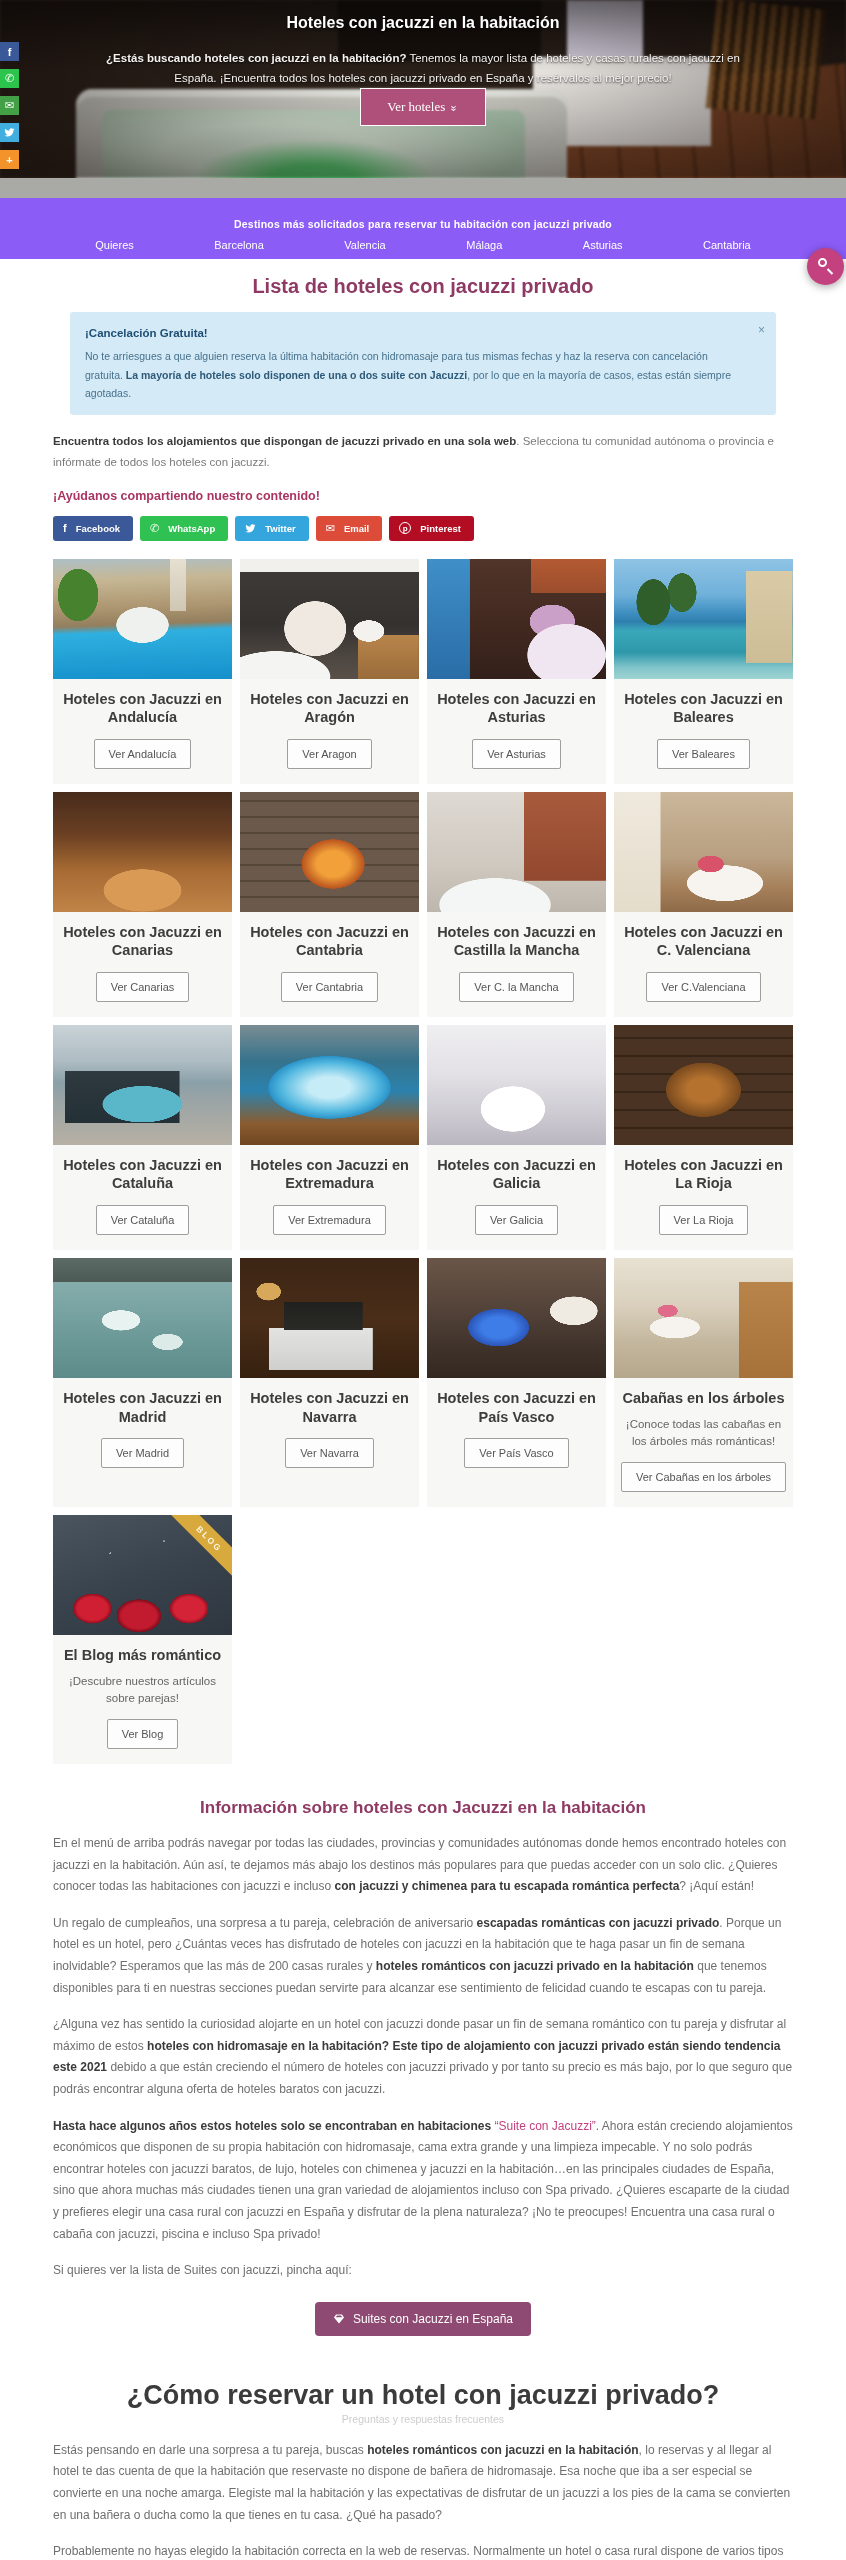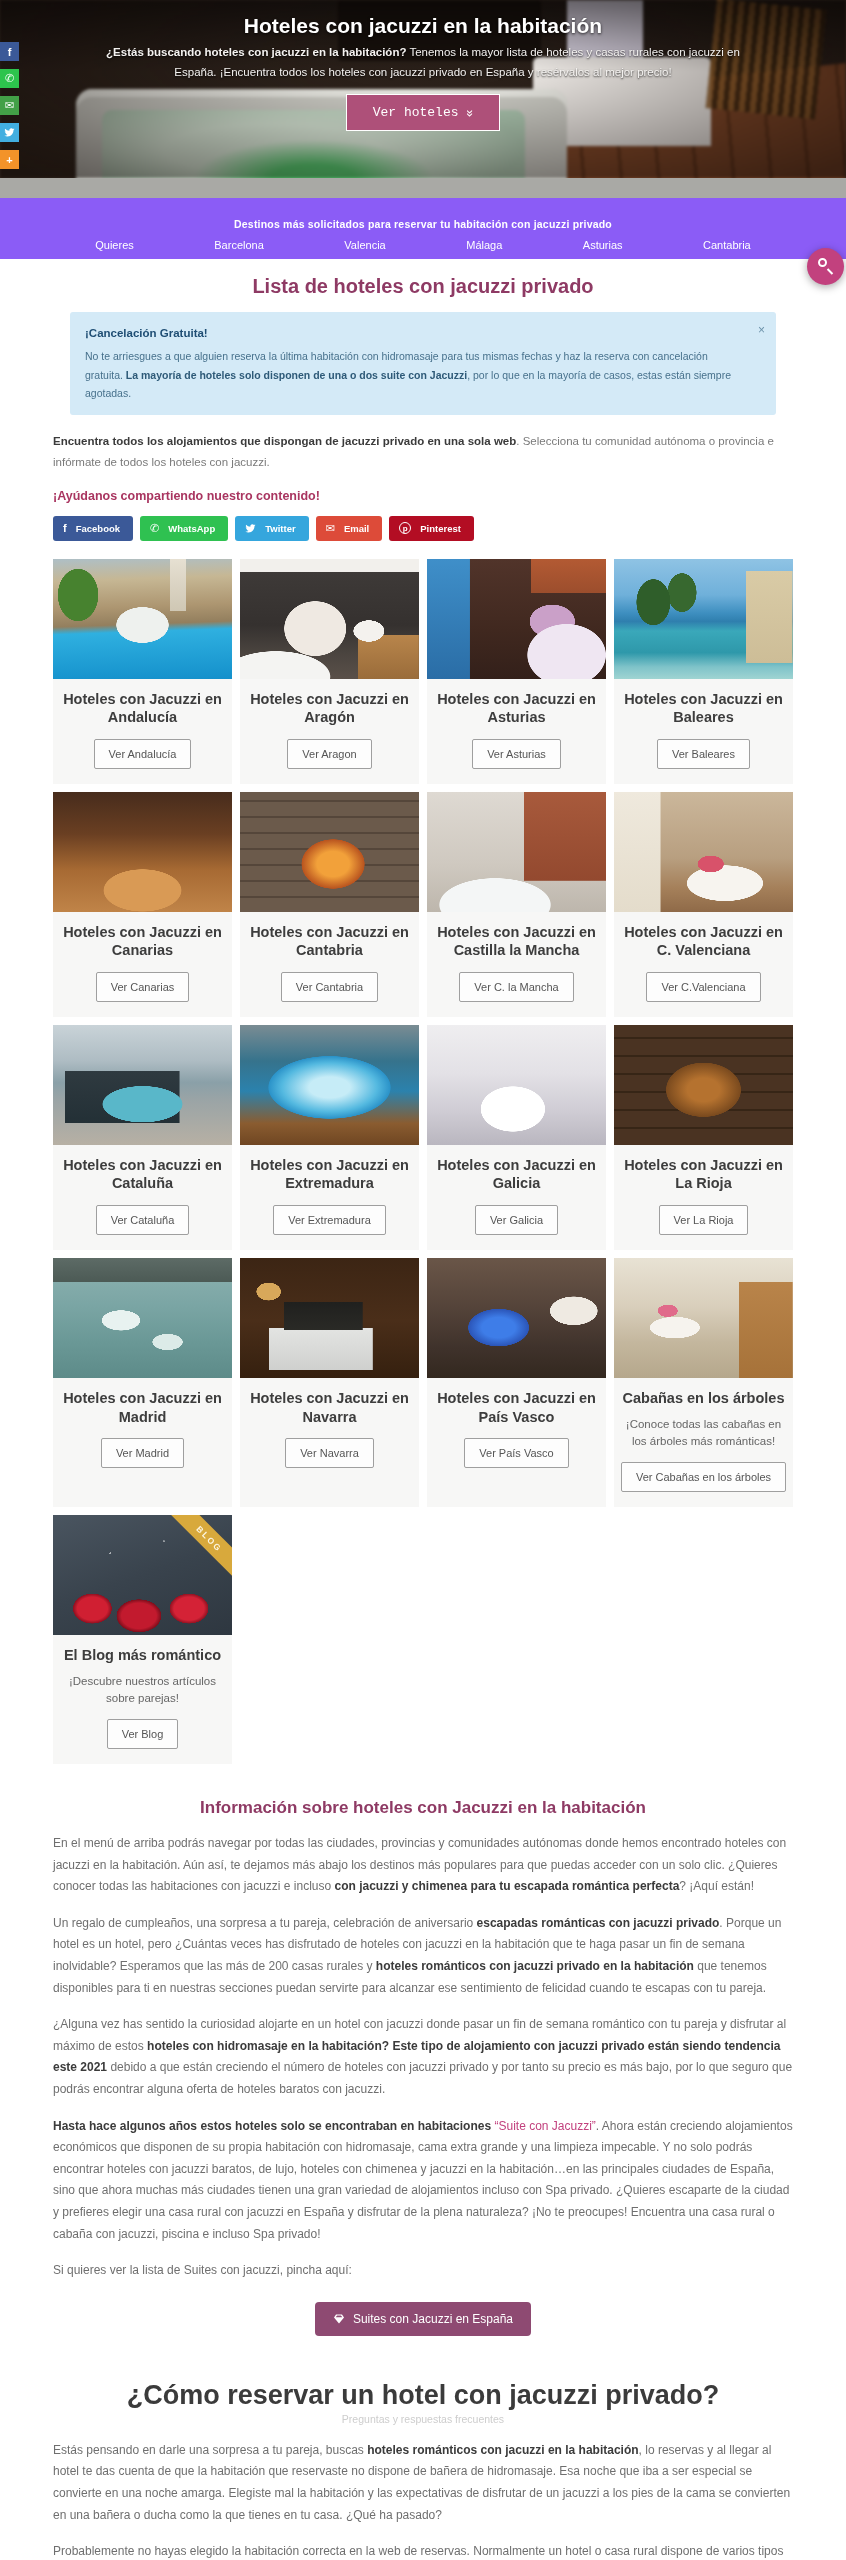--- a/index.html
+++ b/index.html
@@ -33,27 +33,27 @@
   .hero-tub { position:absolute; left:9%; top:50%; width:58%; height:66%;
     background:#c9c9c2; border-radius:16px 16px 0 0; box-shadow:inset 0 8px 0 #e4e4de; }
   .hero-water { position:absolute; left:12%; top:62%; width:50%; height:55%;
     background:radial-gradient(ellipse at 50% 70%,#54c86e 0 14%,transparent 40%),
                radial-gradient(ellipse at 40% 40%,#d7e6d6 0 30%,#a9c3ad 70%);
     border-radius:10px; }
   .hero-shade { position:absolute; inset:0;
     background:radial-gradient(ellipse at 50% 30%,transparent 20%,rgba(12,6,4,.58) 95%),
                linear-gradient(180deg,rgba(0,0,0,.45),transparent 40%); }
   .hero-content { position:relative; z-index:3; text-align:center; padding-top:14px; }
-  .hero-title { color:#fff; font-size:21px; font-weight:bold; text-shadow:0 1px 3px rgba(0,0,0,.8); }
-  .hero-sub { width:660px; margin:4px auto 0; color:#f4f2f0; font-size:11.5px; line-height:1.75;
+  .hero-title { color:#fff; font-size:16px; font-weight:bold; text-shadow:0 1px 3px rgba(0,0,0,.8); }
+  .hero-sub { width:660px; margin:16px auto 0; color:#f4f2f0; font-size:11.5px; line-height:1.75;
     text-shadow:0 1px 2px rgba(0,0,0,.8); }
   .hero-sub b { font-weight:bold; }
-  .hero-btn { margin-top:12px; display:inline-flex; align-items:flex-end; gap:7px;
+  .hero-btn { margin-top:0; display:inline-flex; align-items:flex-end; gap:7px;
     background:#ae5079; border:1px solid #fff; color:#fff; font-size:13px;
-    padding:10px 26px; cursor:pointer; font-family:Liberation Mono, monospace; }
+    padding:10px 26px; cursor:pointer; font-family:Liberation Serif, serif; }
   .chevron-down-icon { display:inline-block; transform:rotate(90deg); font-size:13px; line-height:1; }
 
   .photo-strip { height:20px; background:#a9a9a5; }
 
   
   .dest { background:#8b5cf6; color:#fff; padding:20px 0 8px; }
   .dest-caption { text-align:center; font-size:10.5px; font-weight:bold; letter-spacing:.2px; }
   .dest-menu { display:flex; justify-content:space-around; padding:0 55px; margin-top:9px; }
   .dest-item { font-size:11px; color:#fff; cursor:pointer; }
 

